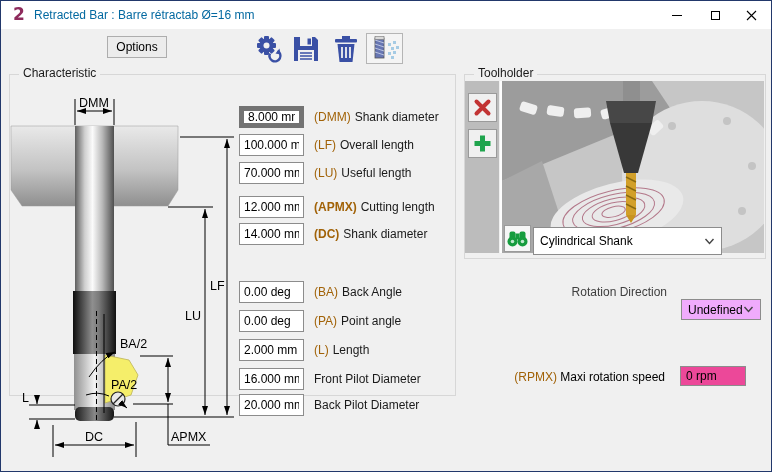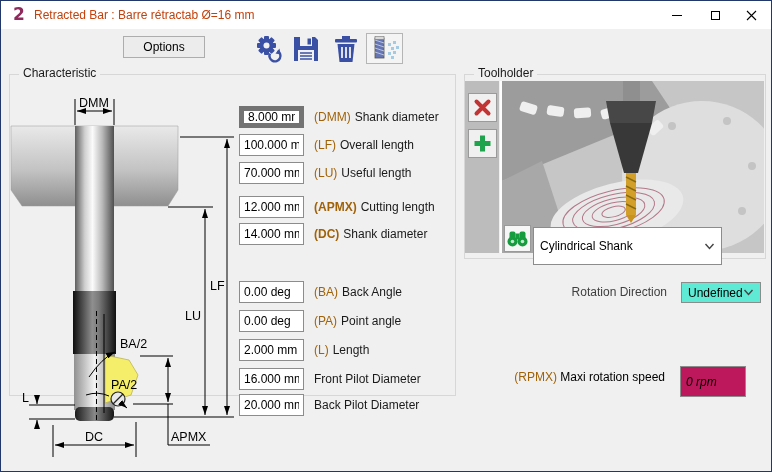--- a/index.html
+++ b/index.html
@@ -9,30 +9,30 @@
     border:1px solid #22386b; overflow:hidden;
     font-family:"Liberation Sans","DejaVu Sans",sans-serif;
   }
   .abs { position:absolute; }
 
   
   #titlebar { position:absolute; left:0; top:0; width:100%; height:28px; background:#ffffff; }
   #logo { position:absolute; left:9px; top:4px; width:18px; height:18px; color:#8e2b5c;
           font-weight:bold; font-size:17px; line-height:18px; text-align:center;
           font-family:"DejaVu Sans",sans-serif; }
-  #title-text { position:absolute; left:33px; top:7px; font-size:12px; color:#c2410c; white-space:nowrap; }
+  #title-text { position:absolute; left:33px; top:7px; font-size:12px; color:#0369a1; white-space:nowrap; }
   .wbtn { position:absolute; top:0; width:36px; height:28px; display:flex; align-items:center; justify-content:center; }
   #btn-min  { right:76px; } #btn-max { right:38px; } #btn-close { right:2px; }
   #btn-min span { display:block; width:10px; height:0; border-top:1px solid #000; }
   #btn-max span { display:block; width:9px; height:9px; border:1px solid #000; }
 
   
   .tab-btn { position:absolute; top:35px; height:22px; font-size:12px; text-align:center; line-height:20px; cursor:default; }
   #tab-tool    { left:13px;  width:85px; background:#cfe8fc; border:1px solid #3c7fb1; }
-  #tab-options { left:122px; width:82px; background:#ececec; border:1px solid #adadad; }
+  #tab-options { left:106px; width:60px; background:#ececec; border:1px solid #adadad; }
   .tbicon { position:absolute; top:33px; width:30px; height:30px; }
   #icon-sim-btn { position:absolute; left:365px; top:32px; width:37px; height:31px;
                   background:#f4f4f4; border:1px solid #b5b5b5; }
 
   
   .group { position:absolute; border:1px solid #d7d7d7; }
   #grp-char { left:8px; top:73px; width:447px; height:322px; }
   #grp-hold { left:463px; top:73px; width:302px; height:185px; }
   .grp-label { position:absolute; top:-9px; left:9px; background:#f0f0f0; padding:0 4px; font-size:12px; color:#1a1a1a; }
 
@@ -51,27 +51,27 @@
   .side-btn { position:absolute; left:467px; width:29px; height:29px; background:#f0f0f0;
               border:1px solid #9a9a9a; display:flex; align-items:center; justify-content:center; }
   #btn-del { top:92px; } #btn-add { top:128px; }
   #hold-divider { position:absolute; left:499px; top:80px; width:2px; height:172px; background:#fdfdfd; }
   #scene { position:absolute; left:501px; top:80px; width:262px; height:172px; }
   #btn-binoc { position:absolute; left:503px; top:224px; width:27px; height:27px; background:#f6f6f6;
                border:1px solid #9a9a9a; display:flex; align-items:center; justify-content:center; }
   .combo { position:absolute; background:#fff; border:1px solid #8c8c8c; font-size:12px;
            display:flex; align-items:center; padding:0 6px; color:#000; }
   .combo .chev { margin-left:auto; }
-  #combo-shank { left:532px; top:226px; width:189px; height:38px; }
-  #combo-rot   { left:680px; top:281px; width:80px;  height:21px; background:#5eead4;align-items:center; }
+  #combo-shank { left:532px; top:226px; width:189px; height:28px; }
+  #combo-rot   { left:680px; top:298px; width:80px;  height:21px; background:#f0abfc;align-items:center; }
 
   #lbl-rot { position:absolute; right:104px; top:284px; font-size:12px; color:#404040; }
-  #rpmx-input { position:absolute; left:679px; top:365px; width:66px; height:31px; border:1px solid #8c8c8c;
-                background:#be185d; font-size:12px; padding:0 5px;
-                font-family:"Liberation Sans","DejaVu Sans",sans-serif;font-style:italic; }
+  #rpmx-input { position:absolute; left:679px; top:365px; width:66px; height:20px; border:1px solid #8c8c8c;
+                background:#ec4899; font-size:12px; padding:0 5px;
+                font-family:"Liberation Sans","DejaVu Sans",sans-serif; }
   #lbl-rpmx { position:absolute; right:106px; top:369px; font-size:12px; }
   #lbl-rpmx .fcode { margin-left:0; }
 
   svg text { font-family:"Liberation Sans","DejaVu Sans",sans-serif; font-size:12.5px; fill:#000; }
   #diagram { pointer-events:none; }
 </style>
 </head>
 <body>
 
 <div id="win">

